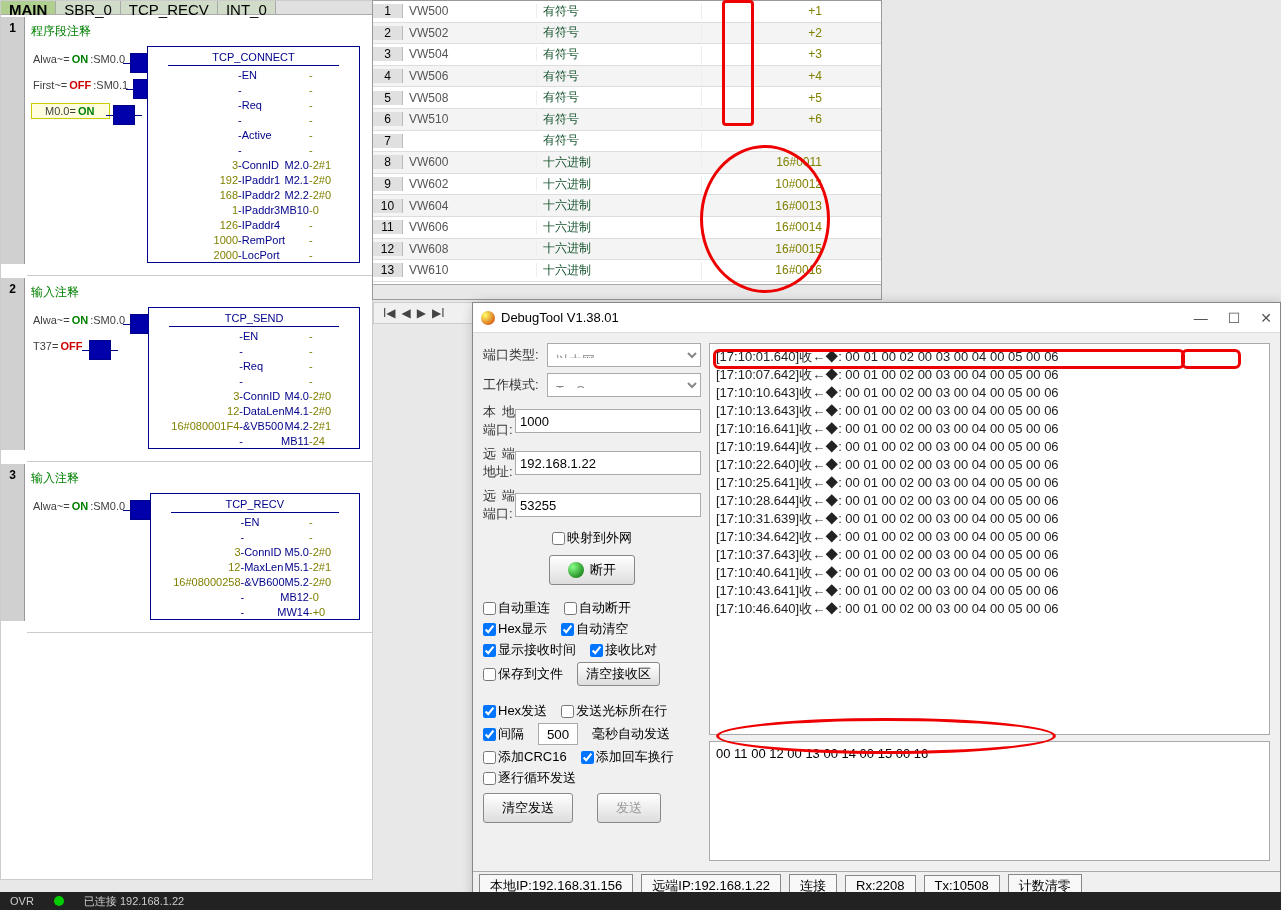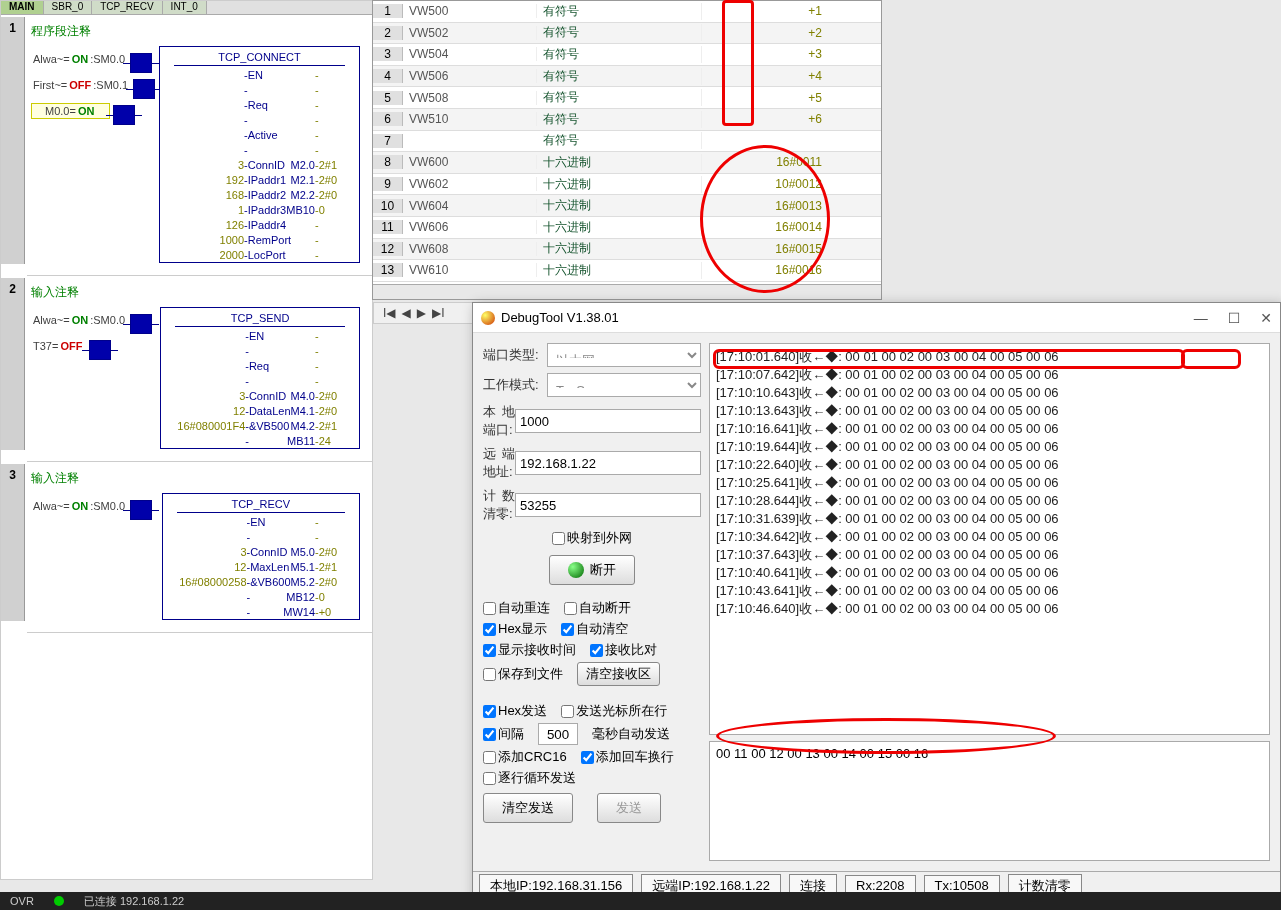--- a/index.html
+++ b/index.html
@@ -1,32 +1,32 @@
 <!DOCTYPE html>
 <html><head>
 <meta charset="utf-8">
 <style>
 * { box-sizing: border-box; margin: 0; padding: 0; font-family: "Microsoft YaHei", Arial, sans-serif; }
 body { background: #e8e8e8; font-size: 12px; overflow: hidden; width: 1281px; height: 910px; position: relative; }
 
 
 .left-panel { position: absolute; left: 0; top: 0; width: 373px; height: 880px; background: #fff; border: 1px solid #ccc; overflow-y: auto; }
-.tabs-row { display: flex; height: 14px; background: #e0e0e0; border-bottom: 1px solid #aaa; font-size: 10px; }
+.tabs-row { display: flex; height: 14px; background: #e0e0e0; border-bottom: 1px solid #aaa; font-size: 15px; }
 .tab { padding: 0 8px; border-right: 1px solid #aaa; background: #d0dcc8; }
 .tab.active { background: #b0d090; font-weight: bold; }
 
 .network { position: relative; margin-top: 2px; }
 .net-gutter { position: absolute; left: 0; top: 0; width: 24px; background: #d0d0d0; text-align: center; font-weight: bold; border-right: 1px solid #999; padding-top: 4px; }
 .net-body { margin-left: 26px; padding: 6px 4px 12px; border-bottom: 1px solid #ccc; min-height: 100px; }
 .net-title { color: #008000; font-size: 12px; margin-bottom: 6px; }
 .ladder-row { display: flex; align-items: center; min-height: 26px; font-size: 11px; }
 .contact-text { color: #404040; margin: 0 2px; }
 .on { color: #008000; font-weight: bold; }
 .off { color: #cc0000; font-weight: bold; }
-.coil-box { position: absolute; right: 8px; background: #fff; border: 1px solid #00008b; padding: 4px 14px; font-size: 11px; min-width: 130px; }
+.coil-box { position: absolute; right: 8px; background: #fff; border: 1px solid #00008b; padding: 4px 20px; font-size: 11px; min-width: 130px; }
 .coil-box .hdr { text-align: center; color: #00008b; border-bottom: 1px solid #00008b; margin-bottom: 2px; padding-bottom: 2px; }
 .coil-row { display: flex; justify-content: space-between; line-height: 15px; }
 .coil-row .pin { color: #00008b; }
 .coil-row .lval { color: #808000; text-align: right; min-width: 70px; }
 .coil-row .rval { color: #808000; min-width: 30px; }
 .contact-sym { display: inline-block; width: 22px; height: 20px; border: 1px solid #00008b; background: #00a; margin: 0 3px; position: relative; top: 4px; }
 .contact-sym::before, .contact-sym::after { content:''; position:absolute; width:8px; height:1px; background:#00008b; top:9px; }
 .contact-sym::before { left:-8px; } .contact-sym::after { right:-8px; }
 .yellow-box { border:1px solid #cc0; background:#ffffe0; padding:1px 11px; display:inline-block; }
 
@@ -432,21 +432,21 @@
         </div>
       <div class="form-row">
           <label>本地端口:</label>
           <input value="1000" style="">
         </div>
       <div class="form-row">
           <label>远端地址:</label>
           <input value="192.168.1.22" style="">
         </div>
       <div class="form-row">
-          <label>计数清零:</label>
+          <label>远端端口:</label>
           <input value="53255" style="">
         </div>
       <div class="chk-row" style="justify-content:center;">
           <span class="chk">
             <input type="checkbox" style="">
             <span>映射到外网</span>
           </span>
         </div>
       <div style="text-align:center; margin:8px 0 14px;"><button class="btn">
             <span class="green-dot"></span>

